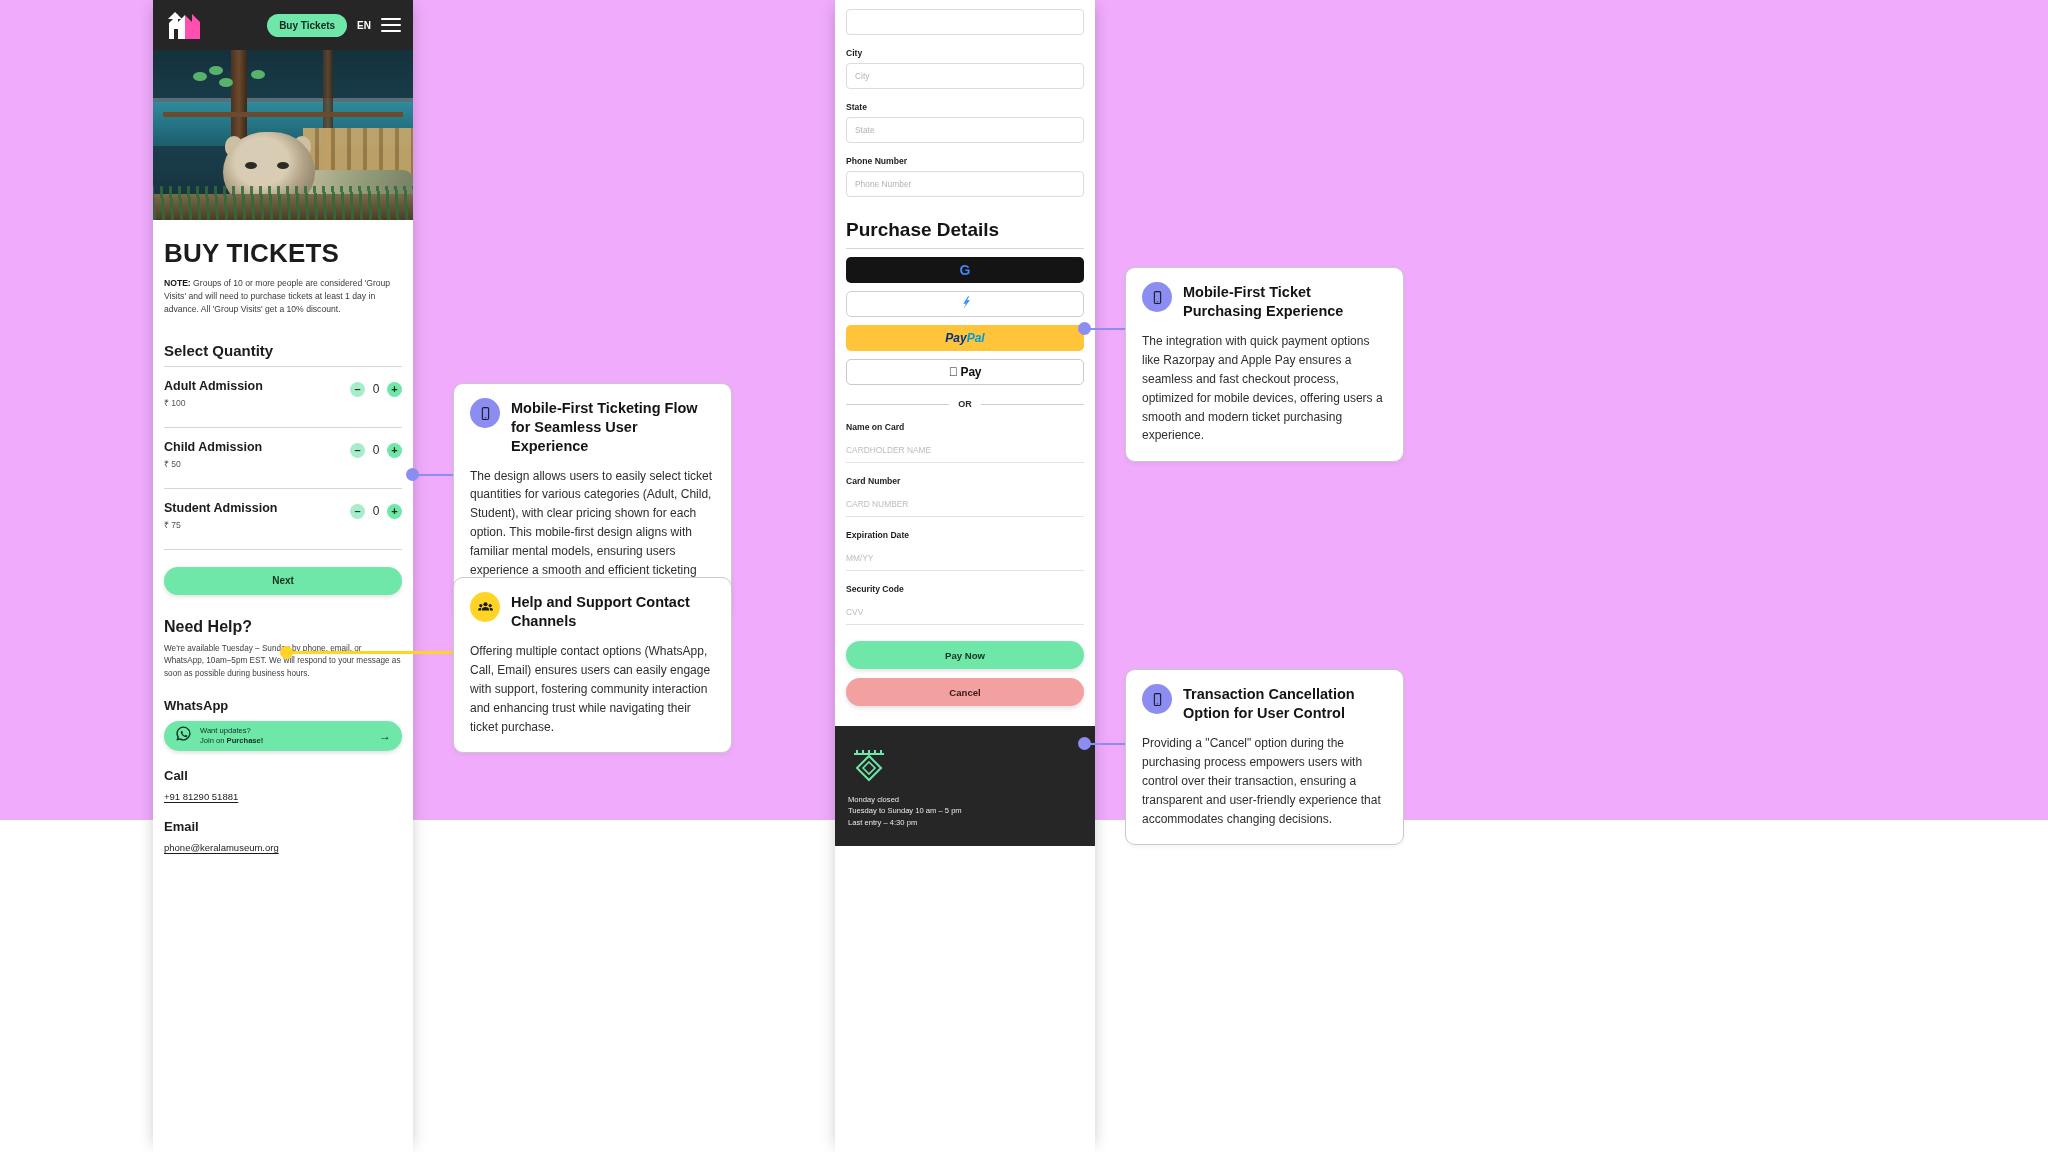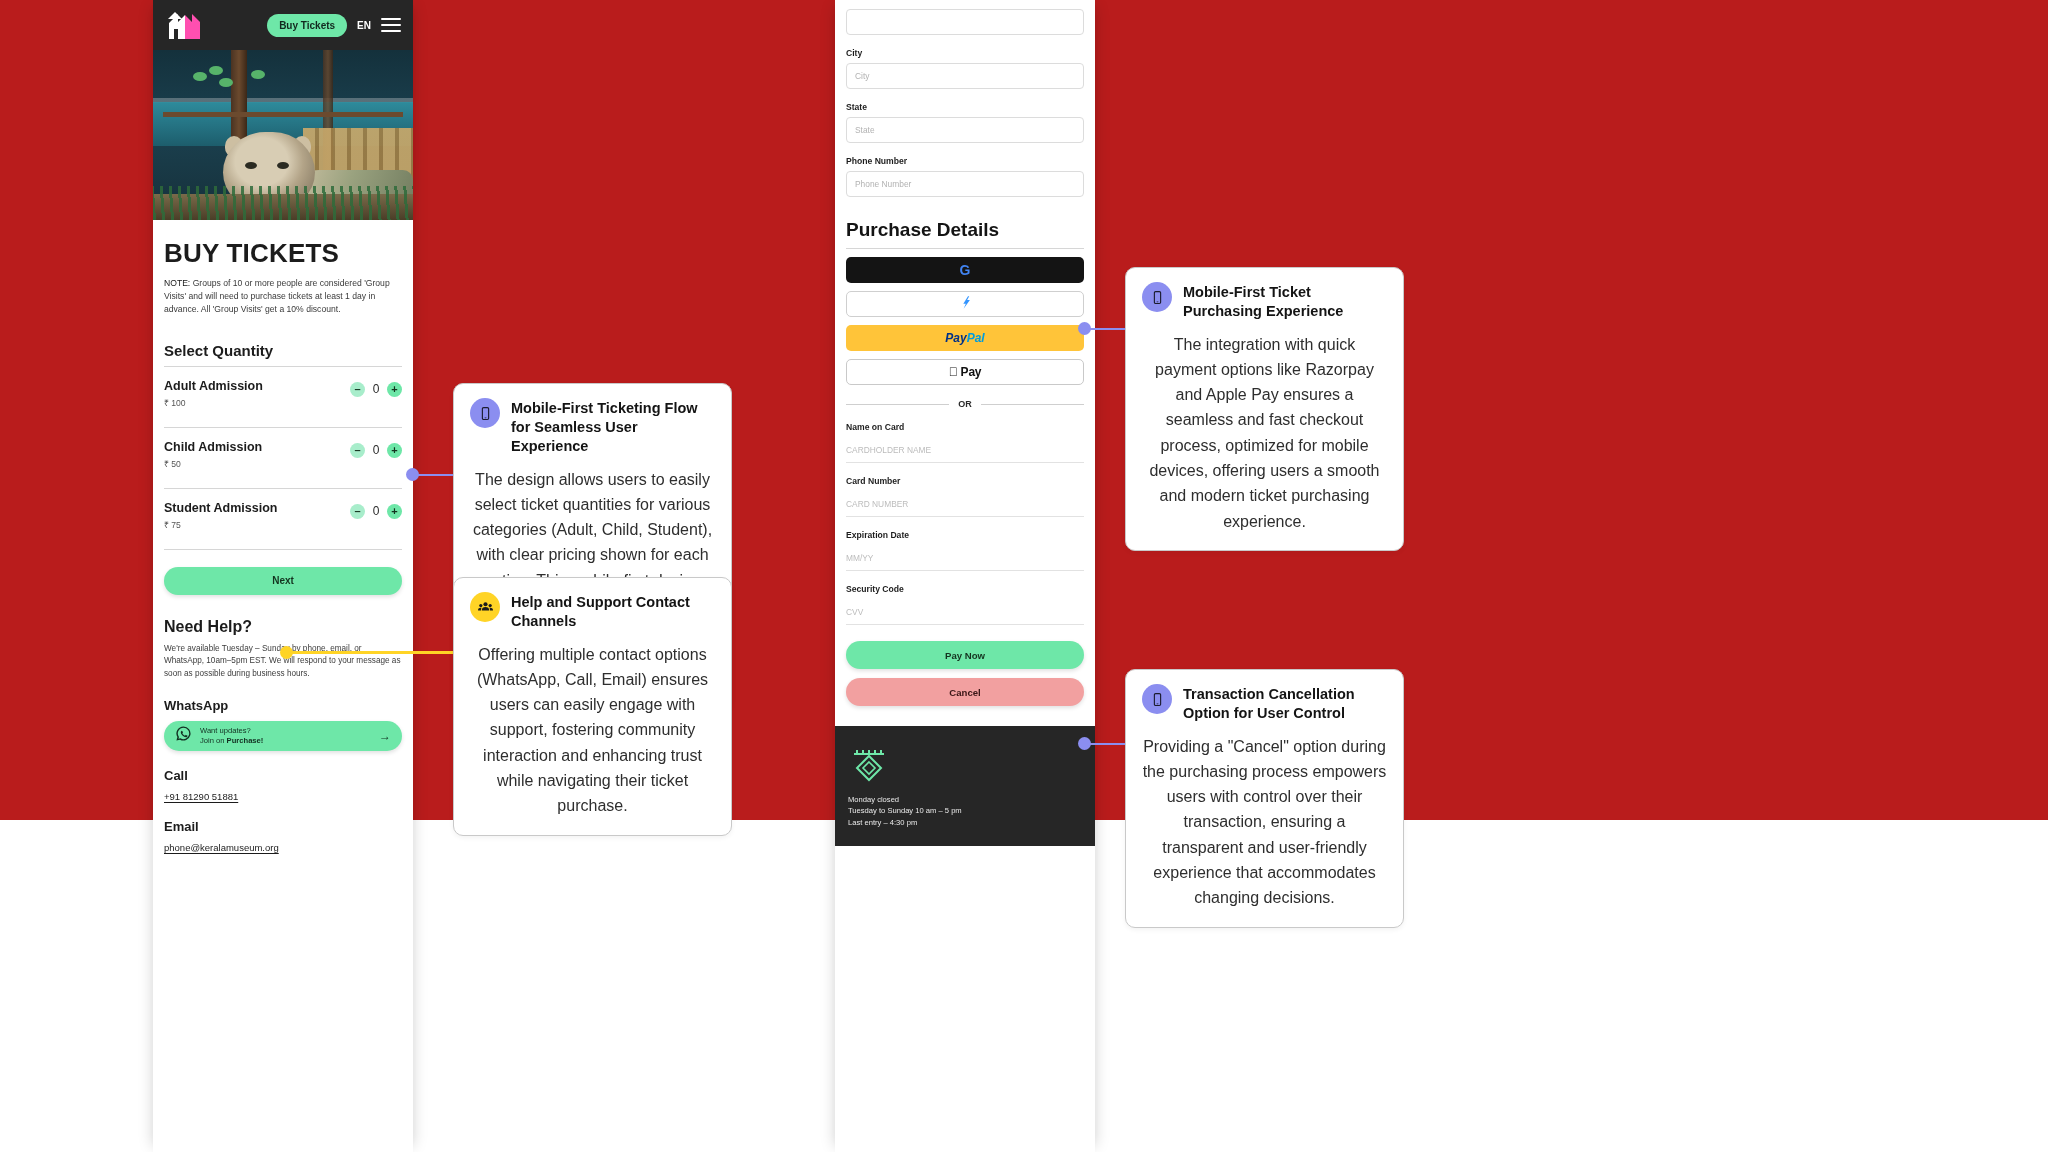--- a/index.html
+++ b/index.html
@@ -2,21 +2,21 @@
 <html><head>
 <meta charset="utf-8">
 <style>
   * { box-sizing: border-box; margin: 0; padding: 0; }
   html, body {
     width: 2048px; height: 1152px;
     background: #ffffff;
     font-family: "Liberation Sans", sans-serif;
     overflow: hidden;
   }
-  .stage { position: relative; width: 2048px; height: 820px; background:#b91c1c; }
+  .stage { position: relative; width: 2048px; height: 820px; background:#f0abfc; }
 
   
   .phone {
     position: absolute;
     background: #ffffff;
     box-shadow: -6px 0 14px -6px rgba(0,0,0,.18), 6px 0 14px -6px rgba(0,0,0,.18);
     overflow: hidden;
   }
   #phone-left  { left: 153px; top: 0; width: 260px; height: 1152px; }
   #phone-right { left: 835px; top: 0; width: 260px; height: 1152px; }
@@ -59,21 +59,21 @@
           border-radius:30px 10px 4px 24px; }
   .hero .grass { position:absolute; left:0; bottom:0; width:100%; height:34px;
           background: repeating-linear-gradient(86deg,#2e6b3a 0 3px, transparent 3px 9px); opacity:.85; }
   .hero .ground { position:absolute; left:0; right:0; bottom:0; height:26px;
           background: linear-gradient(180deg,#7a6b4a,#4a3d27); }
 
   .phone-body { padding: 0 11px 20px; }
   .page-title { font-size:26px; font-weight:700; letter-spacing:.2px; color:#1c1c1c;
                 margin-top:18px; }
   .note { font-size:8.6px; line-height:1.5; color:#3a3a3a; margin-top:8px; }
-  .note b { font-weight:400; color:#161616; }
+  .note b { font-weight:700; color:#161616; }
 
   .sec-title { font-size:15px; font-weight:700; color:#1c1c1c; margin-top:26px; }
   .rule { height:1px; background:#d6d6d6; margin-top:7px; }
 
   .qty-row { display:flex; align-items:flex-start; justify-content:space-between;
              padding:12px 0 11px; }
   .qty-name { font-size:12.5px; font-weight:700; color:#1c1c1c; }
   .qty-price { font-size:8.6px; color:#555; margin-top:4px; }
   .stepper { display:flex; align-items:center; gap:7px; margin-top:3px; }
   .circ { width:15px; height:15px; border-radius:50%; background:#6ee7a8;
@@ -141,21 +141,21 @@
   .anno {
     position:absolute; background:#fff; border:1px solid #c9c9c9; border-radius:10px;
     padding:14px 16px 16px; box-shadow:0 2px 5px rgba(0,0,0,.05);
   }
   .anno-head { display:flex; align-items:flex-start; gap:11px; }
   .anno-icon { width:30px; height:30px; border-radius:50%; flex:0 0 auto;
                display:flex; align-items:center; justify-content:center; }
   .ic-purple { background:#8b8ef0; }
   .ic-yellow { background:#ffd426; }
   .anno-title { font-size:14.5px; font-weight:700; color:#141414; line-height:1.3; padding-top:1px; }
-  .anno-body { font-size:16px; line-height:1.58; color:#2e2e2e; margin-top:11px;text-align:center; }
+  .anno-body { font-size:12px; line-height:1.58; color:#2e2e2e; margin-top:11px; }
 
   .dot { position:absolute; width:13px; height:13px; border-radius:50%; }
   .dot.blue { background:#8b8ef0; }
   .dot.yellow { background:#ffd426; }
   .cline { position:absolute; height:2px; }
   .cline.blue { background:#8b8ef0; }
   .cline.yellow { background:#ffd426; height:3px; }
 </style>
 </head>
 <body>

